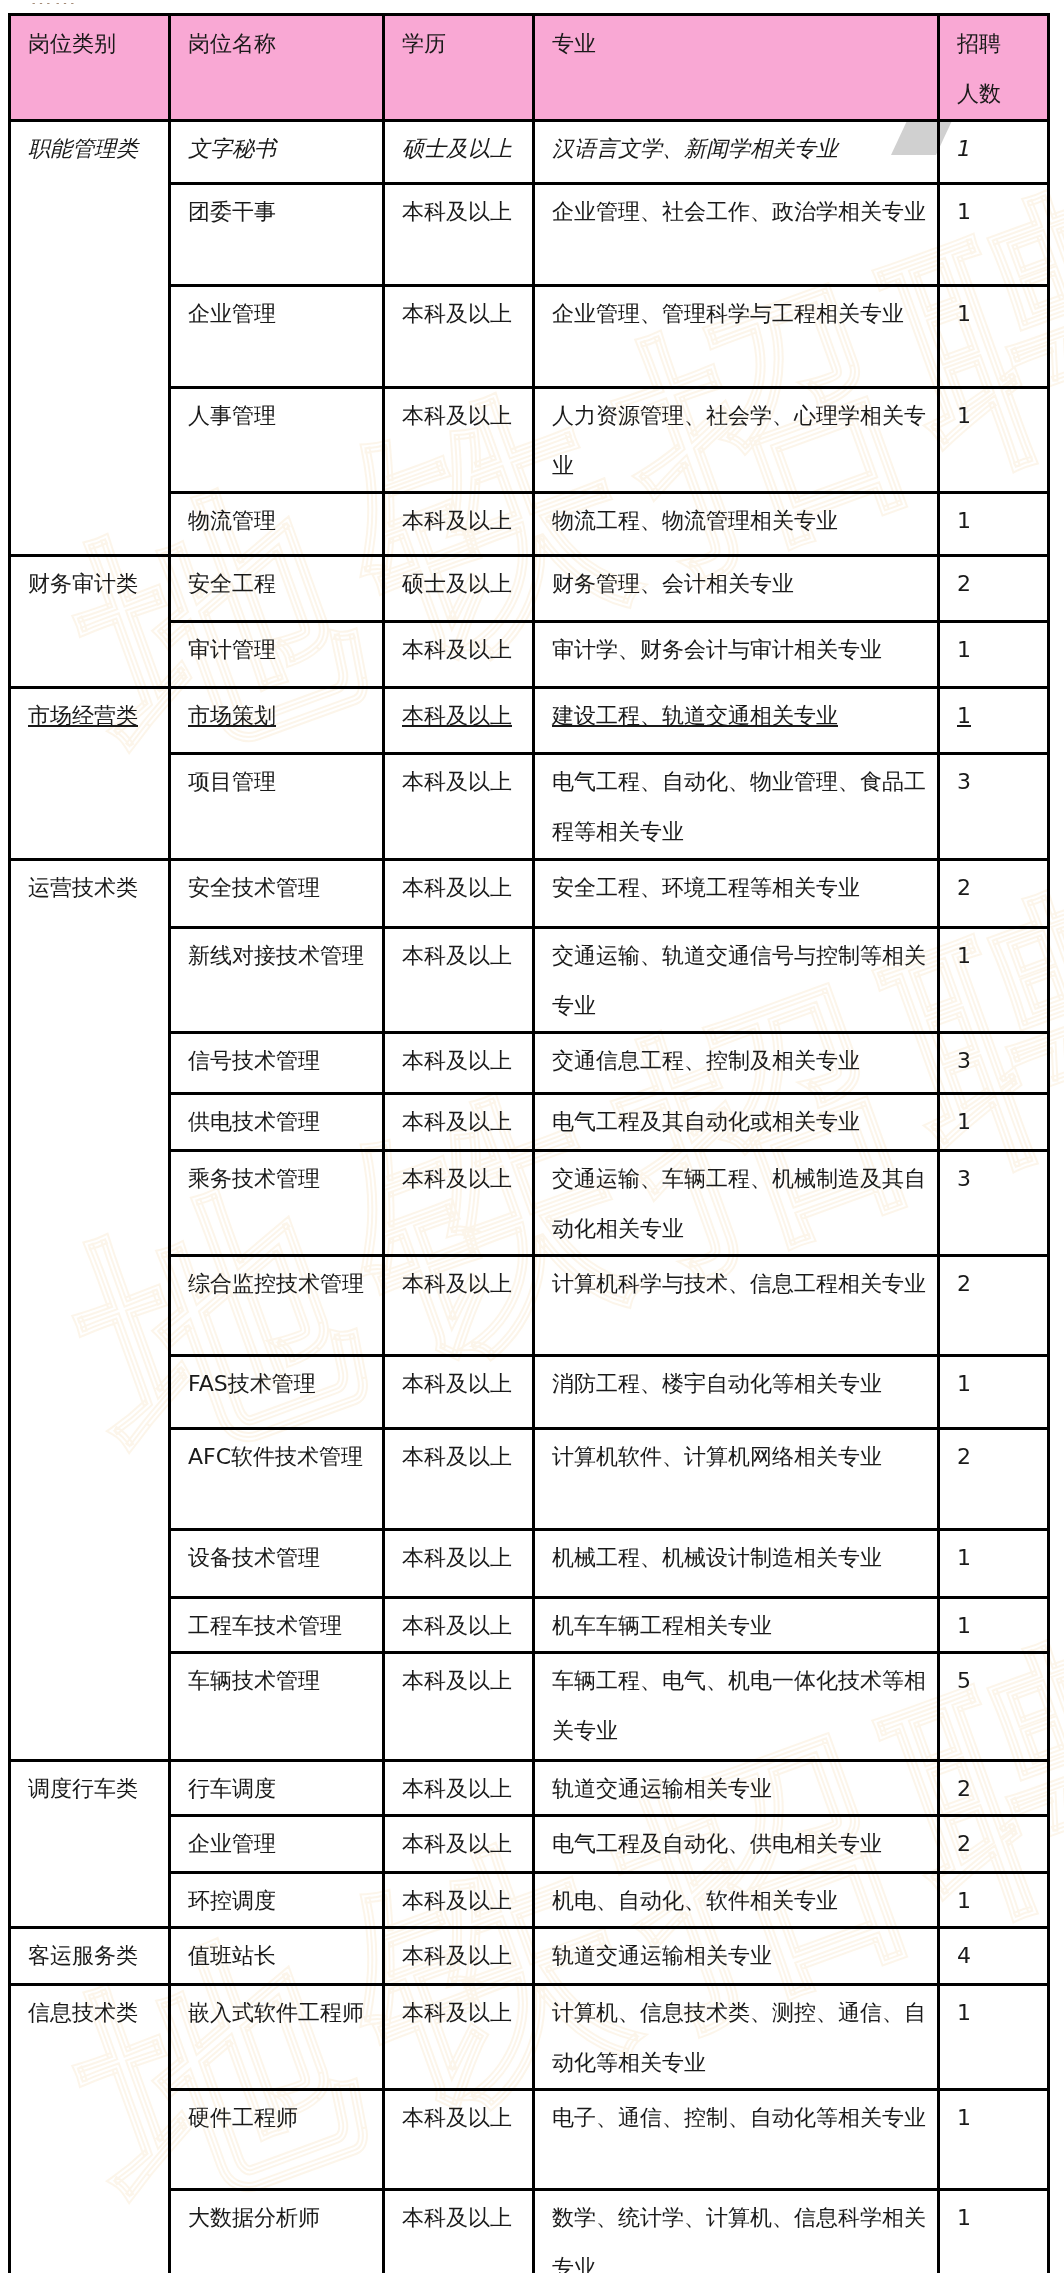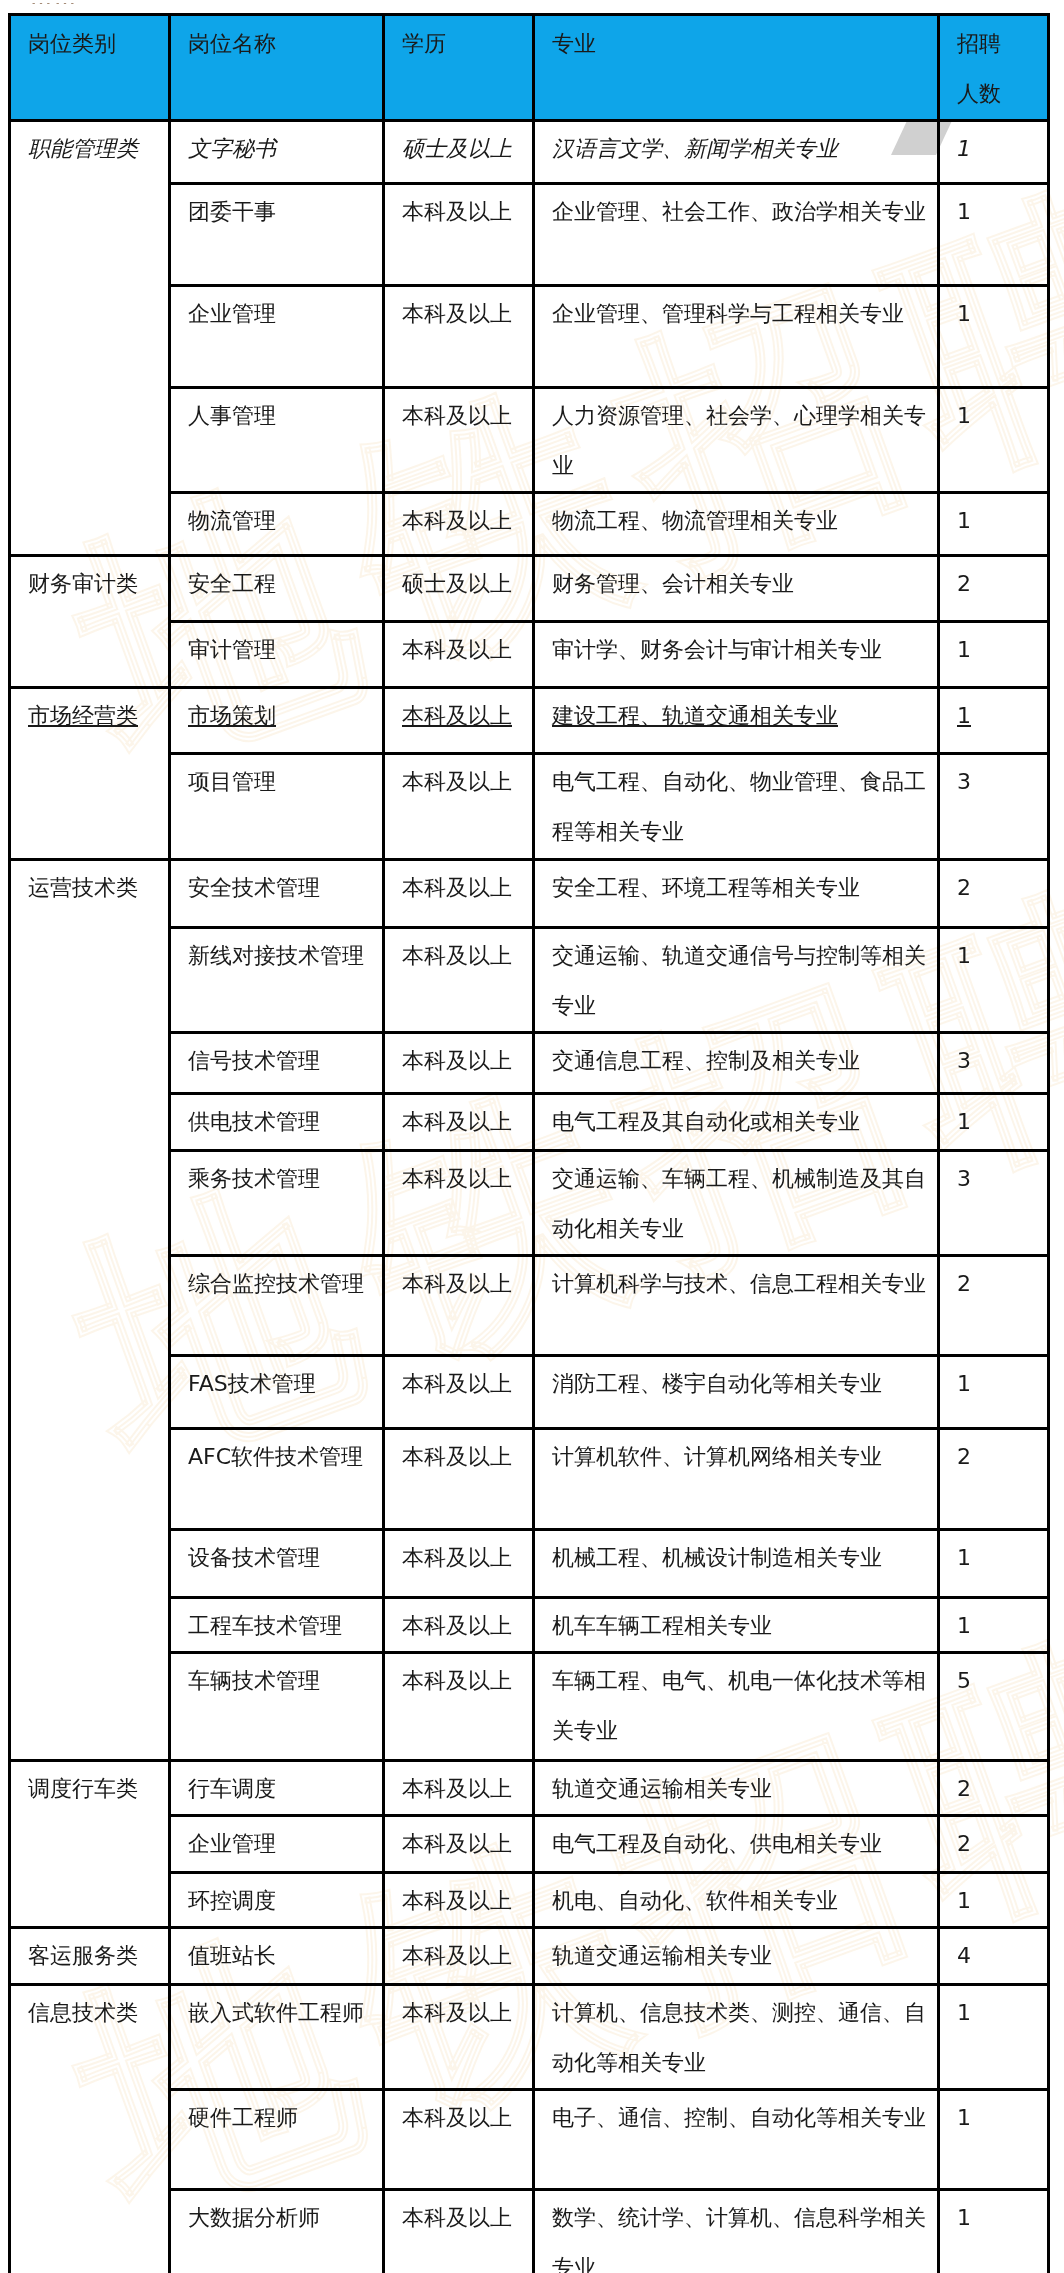--- a/index.html
+++ b/index.html
@@ -10,21 +10,21 @@
   .watermark { position:absolute; pointer-events:none; font-size:260px; font-weight:bold;
                color:transparent; -webkit-text-stroke:2px rgba(240,200,140,0.18);
                transform:rotate(-20deg); white-space:nowrap; letter-spacing:30px; }
   .wm-grey { position:absolute; left:905px; top:95px; width:45px; height:60px;
              background:rgba(120,120,120,0.35); transform:skewX(-25deg); }
   table.jobs { position:absolute; left:8px; top:13px; border-collapse:collapse;
                table-layout:fixed; width:1041px; }
   table.jobs td, table.jobs th { border:3px solid #000; vertical-align:top;
                padding:0 10px 0 17px; font-size:22px; line-height:50px; font-weight:normal;
                text-align:left; overflow:hidden; }
-  table.jobs th { background:#0ea5e9; padding-top:3px; }
+  table.jobs th { background:#f9a8d4; padding-top:3px; }
   table.jobs td { padding-top:2px; }
   .c1 { width:160px; } .c2 { width:214px; } .c3 { width:150px; }
   .c4 { width:405px; } .c5 { width:110px; }
   td.num { padding-left:12px; }
   th.cnt { padding-left:12px; }
 </style>
 </head>
 <body>
 
 <div class="topline">……</div>

